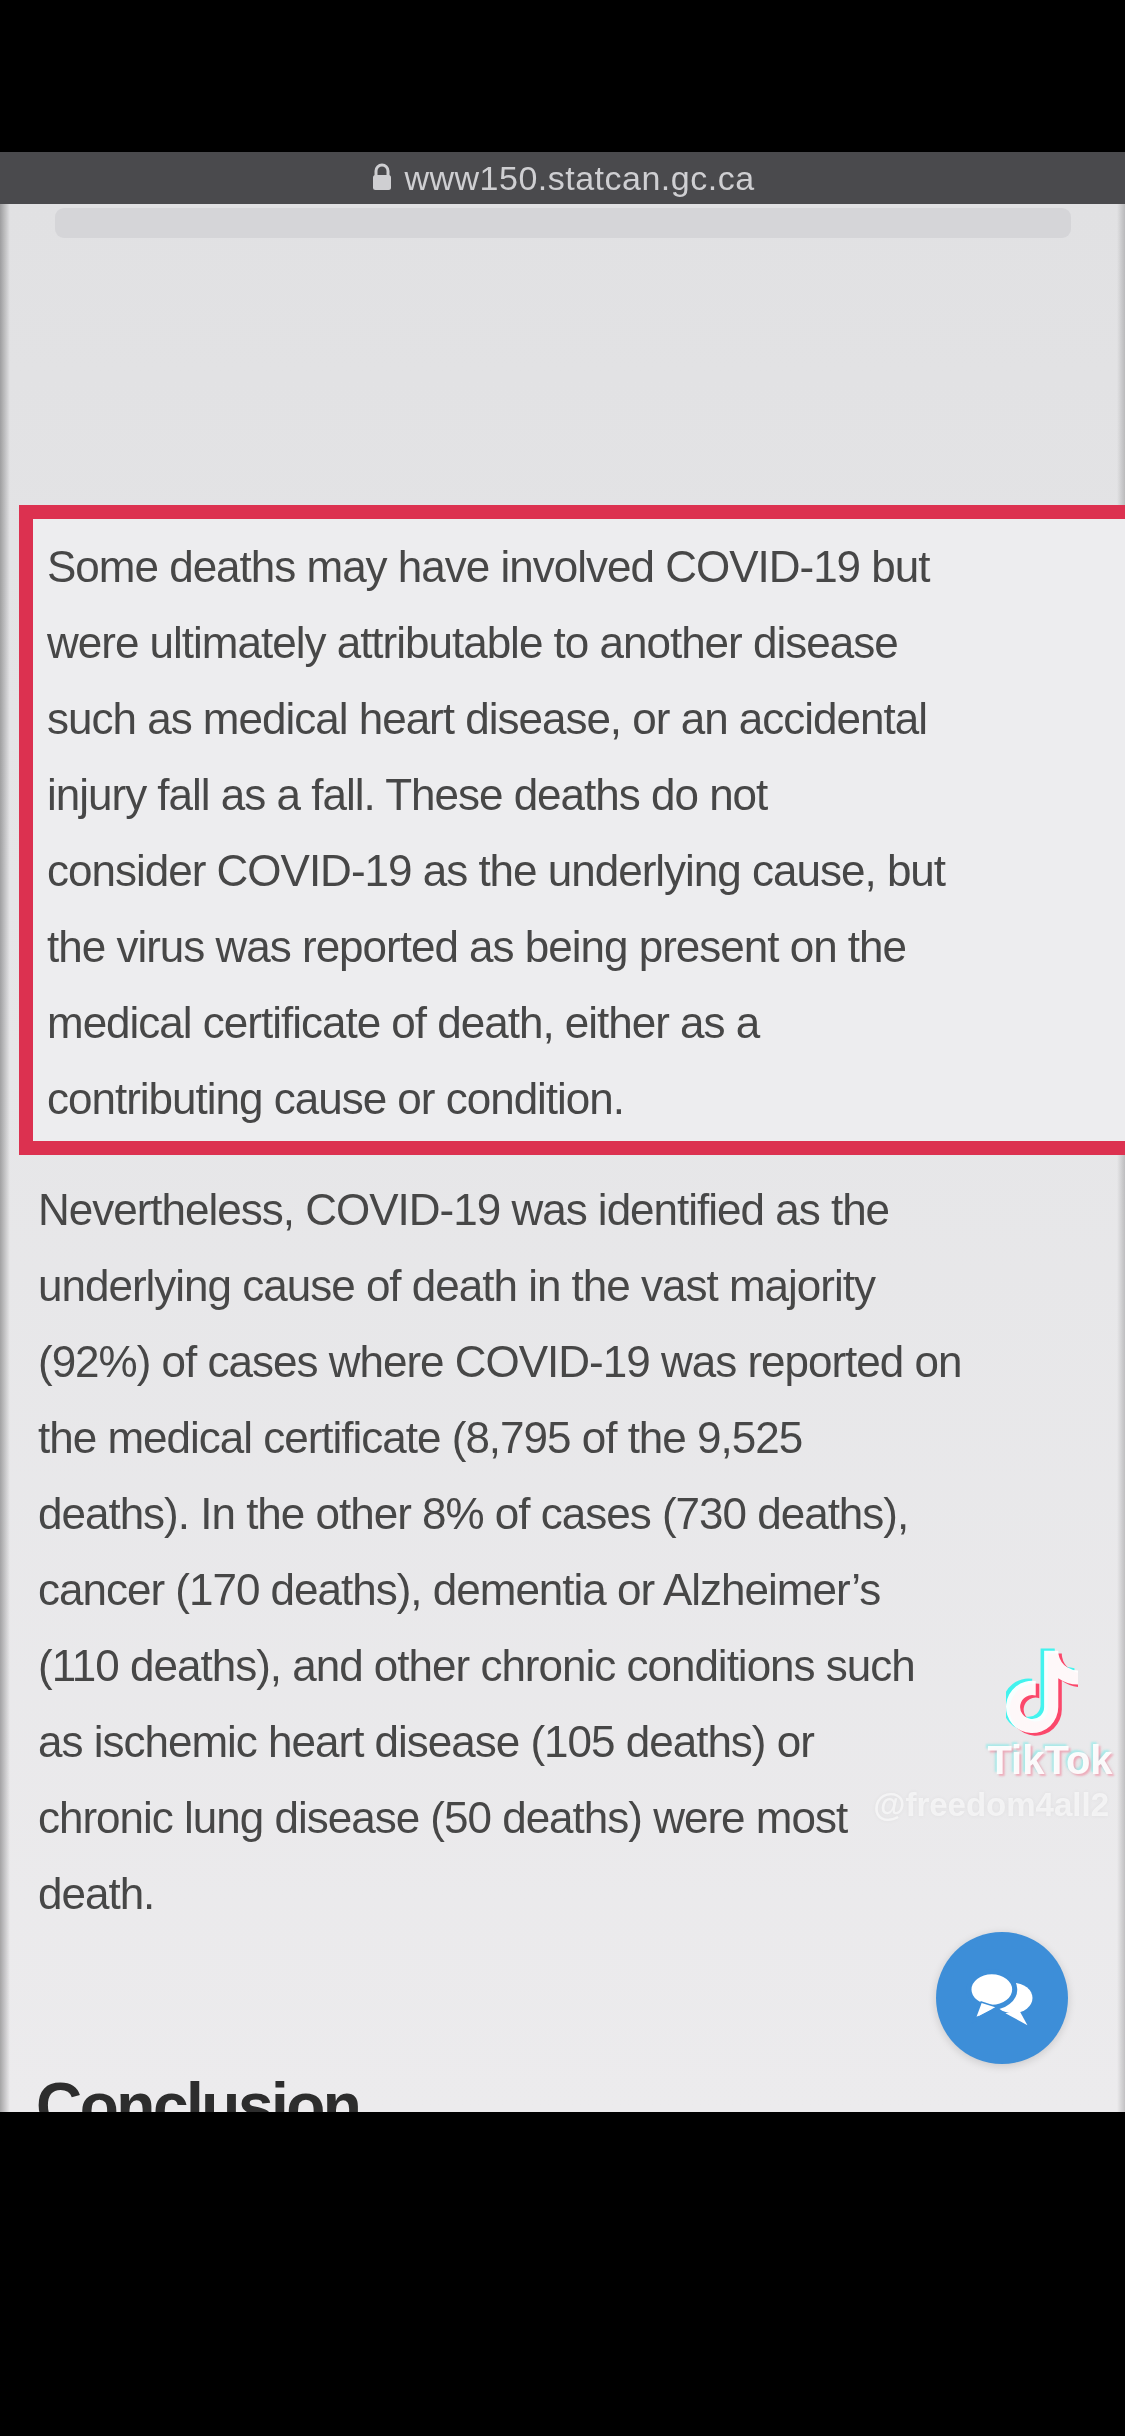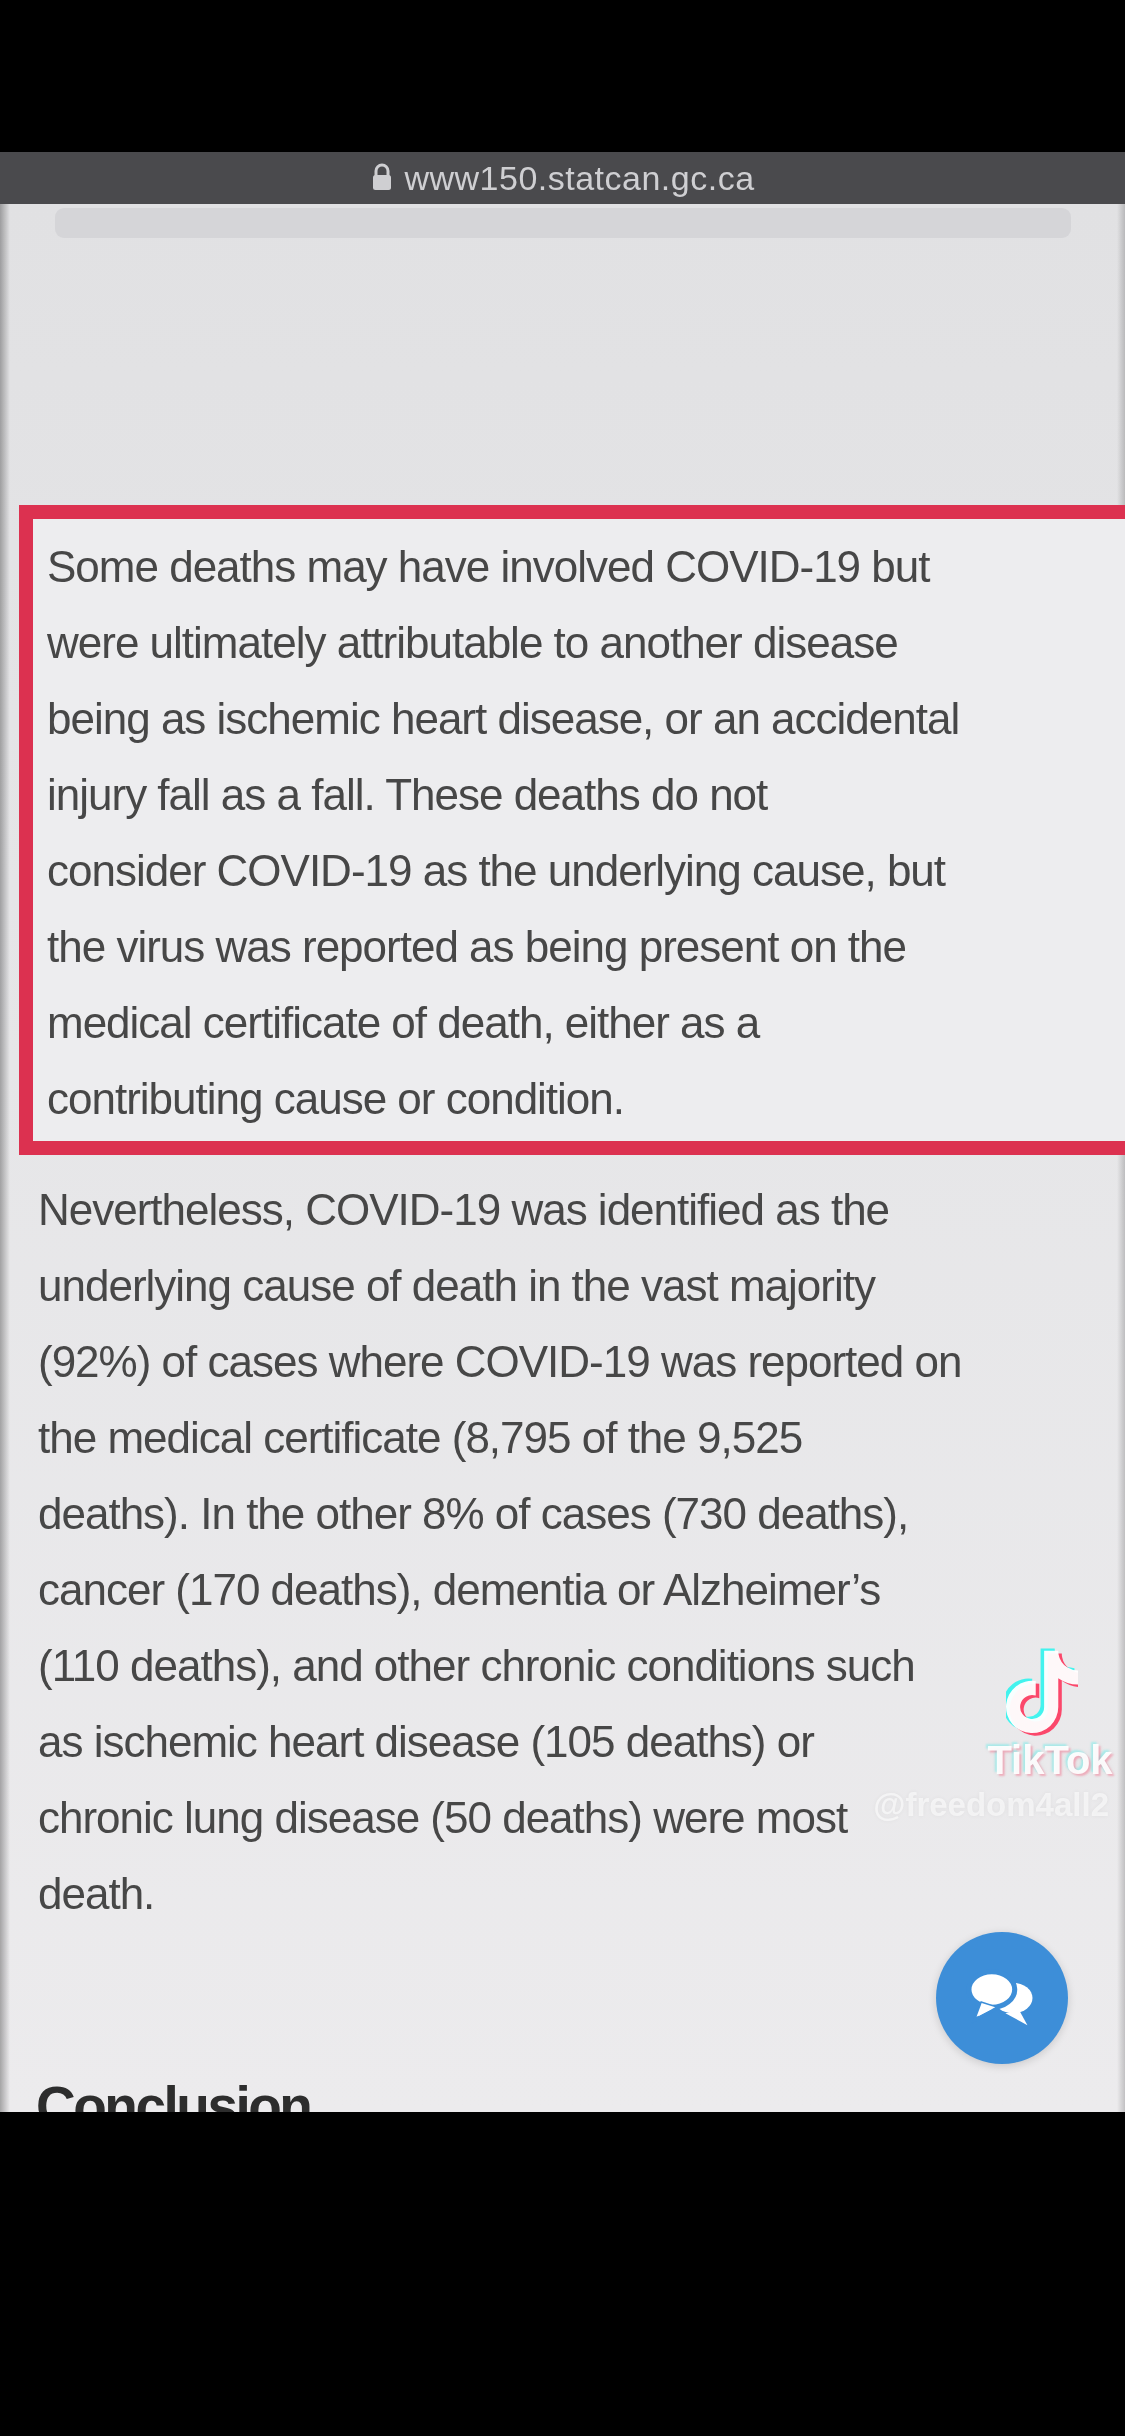--- a/index.html
+++ b/index.html
@@ -48,21 +48,21 @@
     margin-left:9px;
   }
   .body-line{
     font-size:44px;line-height:76px;color:#474747;letter-spacing:-1px;
     white-space:nowrap;
   }
   .para{position:absolute;top:968px;left:38px;}
 
   .next-heading{
     position:absolute;left:36px;top:1858px;
-    font-size:55px;line-height:88px;font-weight:700;color:#2d2d2d;
+    font-size:64px;line-height:88px;font-weight:700;color:#2d2d2d;
     letter-spacing:-2.5px;white-space:nowrap;
   }
 
   
   .tt-icon{position:absolute;left:1006px;top:1440px;width:72px;height:96px;z-index:3;}
   .tt-word{
     position:absolute;left:970px;top:1534px;width:160px;text-align:center;z-index:3;
     font-size:40px;font-weight:700;color:rgba(255,255,255,.92);
     text-shadow:2px 2px 2px rgba(254,44,85,.30),-2px -2px 2px rgba(37,244,238,.30),0 0 6px rgba(0,0,0,.06);
   }
@@ -97,21 +97,21 @@
 
   <div class="content">
     <div class="edge-l"></div>
     <div class="edge-r"></div>
     <div class="topstrip"></div>
 
 
     <div class="hl-box">
       <div class="body-line">Some deaths may have involved COVID-19 but</div>
       <div class="body-line">were ultimately attributable to another disease</div>
-      <div class="body-line">being as ischemic heart disease, or an accidental</div>
+      <div class="body-line">such as medical heart disease, or an accidental</div>
       <div class="body-line">injury fall as a fall. These deaths do not</div>
       <div class="body-line">consider COVID-19 as the underlying cause, but</div>
       <div class="body-line">the virus was reported as being present on the</div>
       <div class="body-line">medical certificate of death, either as a</div>
       <div class="body-line">contributing cause or condition.</div>
     </div>
 
     <div class="para">
       <div class="body-line">Nevertheless, COVID-19 was identified as the</div>
       <div class="body-line">underlying cause of death in the vast majority</div>

